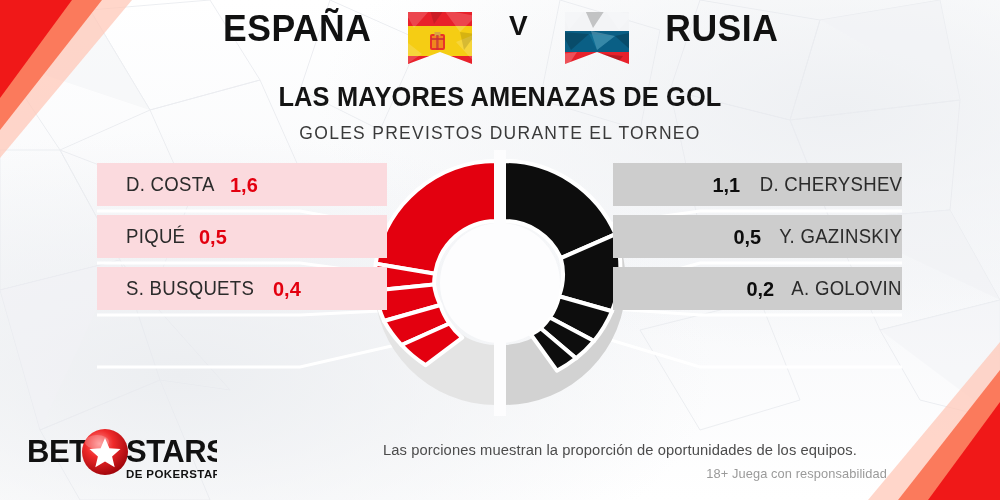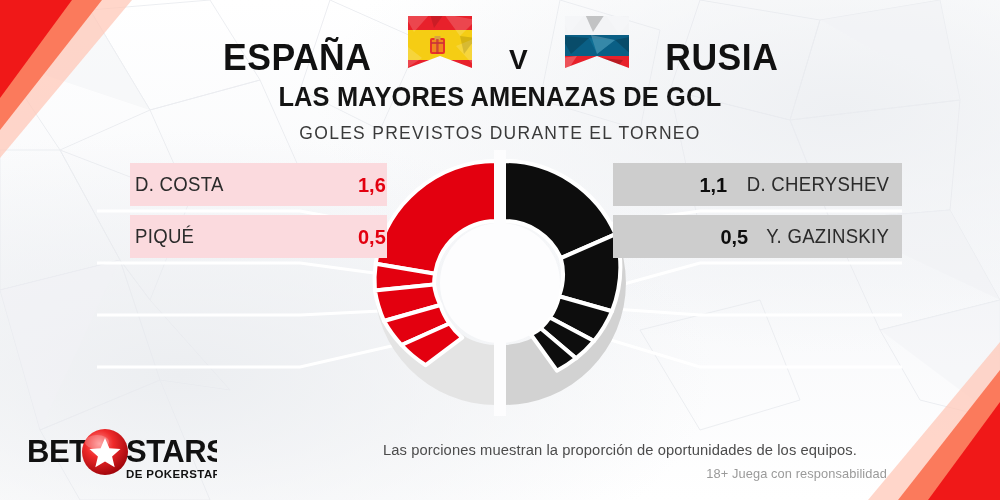--- a/index.html
+++ b/index.html
@@ -19,21 +19,21 @@
       linear-gradient(180deg,#ffffff 0%,#f7f8fa 55%,#ffffff 100%);
   }
 
   
   .ribbons{position:absolute;inset:0;}
 
   
   .header{position:absolute;left:0;right:0;top:0;height:152px;}
   .title-row{
     position:absolute;left:0;right:0;top:10px;height:66px;
-    display:flex;align-items:flex-end;justify-content:center;gap:30px;
+    display:flex;align-items:flex-start;justify-content:center;gap:30px;
   }
   .team-name{
     font-size:37px;font-weight:bold;letter-spacing:0.5px;color:#111111;
     font-family:"Liberation Sans",sans-serif;line-height:1;
     transform:scaleX(0.96);
   }
   .vs{font-size:28px;font-weight:bold;color:#111111;padding:0 3px;}
   .flag{width:72px;height:62px;display:block;}
 
   .subtitle{
@@ -49,22 +49,22 @@
 
   
   .panel{position:absolute;top:163px;}
   .panel.left{left:97px;width:290px;}
   .panel.right{left:613px;width:289px;}
 
   .row{
     height:43px;margin-bottom:9px;position:relative;
     display:flex;align-items:center;
   }
-  .panel.left .row{background:#fbdade;padding-left:5px;justify-content:space-between;margin-left:33px;}
-  .panel.right .row{background:#cdcdcd;padding-right:13px;justify-content:flex-end;}
+  .panel.left .row{background:#fbdade;padding-left:29px;justify-content:flex-start;}
+  .panel.right .row{background:#cdcdcd;justify-content:flex-end;}
 
   .p-name{
     font-size:20px;color:#2b2b2b;letter-spacing:0.3px;white-space:nowrap;
     transform:scaleX(0.93);transform-origin:left center;
   }
   .panel.right .p-name{transform-origin:right center;}
   .p-val{
     font-size:21px;font-weight:bold;white-space:nowrap;
     transform:scaleX(0.95);
   }
@@ -266,30 +266,38 @@
 
   <div class="panel left">
     <div class="row">
       <span class="p-name">D. COSTA</span>
       <span class="p-val">1,6</span>
     </div>
     <div class="row">
       <span class="p-name">PIQUÉ</span>
       <span class="p-val">0,5</span>
     </div>
+    <div class="row">
+      <span class="p-name">S. BUSQUETS</span>
+      <span class="p-val">0,4</span>
+    </div>
   </div>
 
   <div class="panel right">
     <div class="row">
       <span class="p-val">1,1</span>
       <span class="p-name">D. CHERYSHEV</span>
     </div>
     <div class="row">
       <span class="p-val">0,5</span>
       <span class="p-name">Y. GAZINSKIY</span>
+    </div>
+    <div class="row">
+      <span class="p-val">0,2</span>
+      <span class="p-name">A. GOLOVIN</span>
     </div>
   </div>
 
   <div class="footer-note">Las porciones muestran la proporción de oportunidades de los equipos.</div>
   <div class="footer-sub">18+ Juega con responsabilidad</div>
 
   <svg class="logo" viewBox="0 0 190 58">
     <defs>
       <radialGradient id="ballG" cx="38%" cy="32%" r="72%">
         <stop offset="0%" stop-color="#ff8d8d"></stop>

